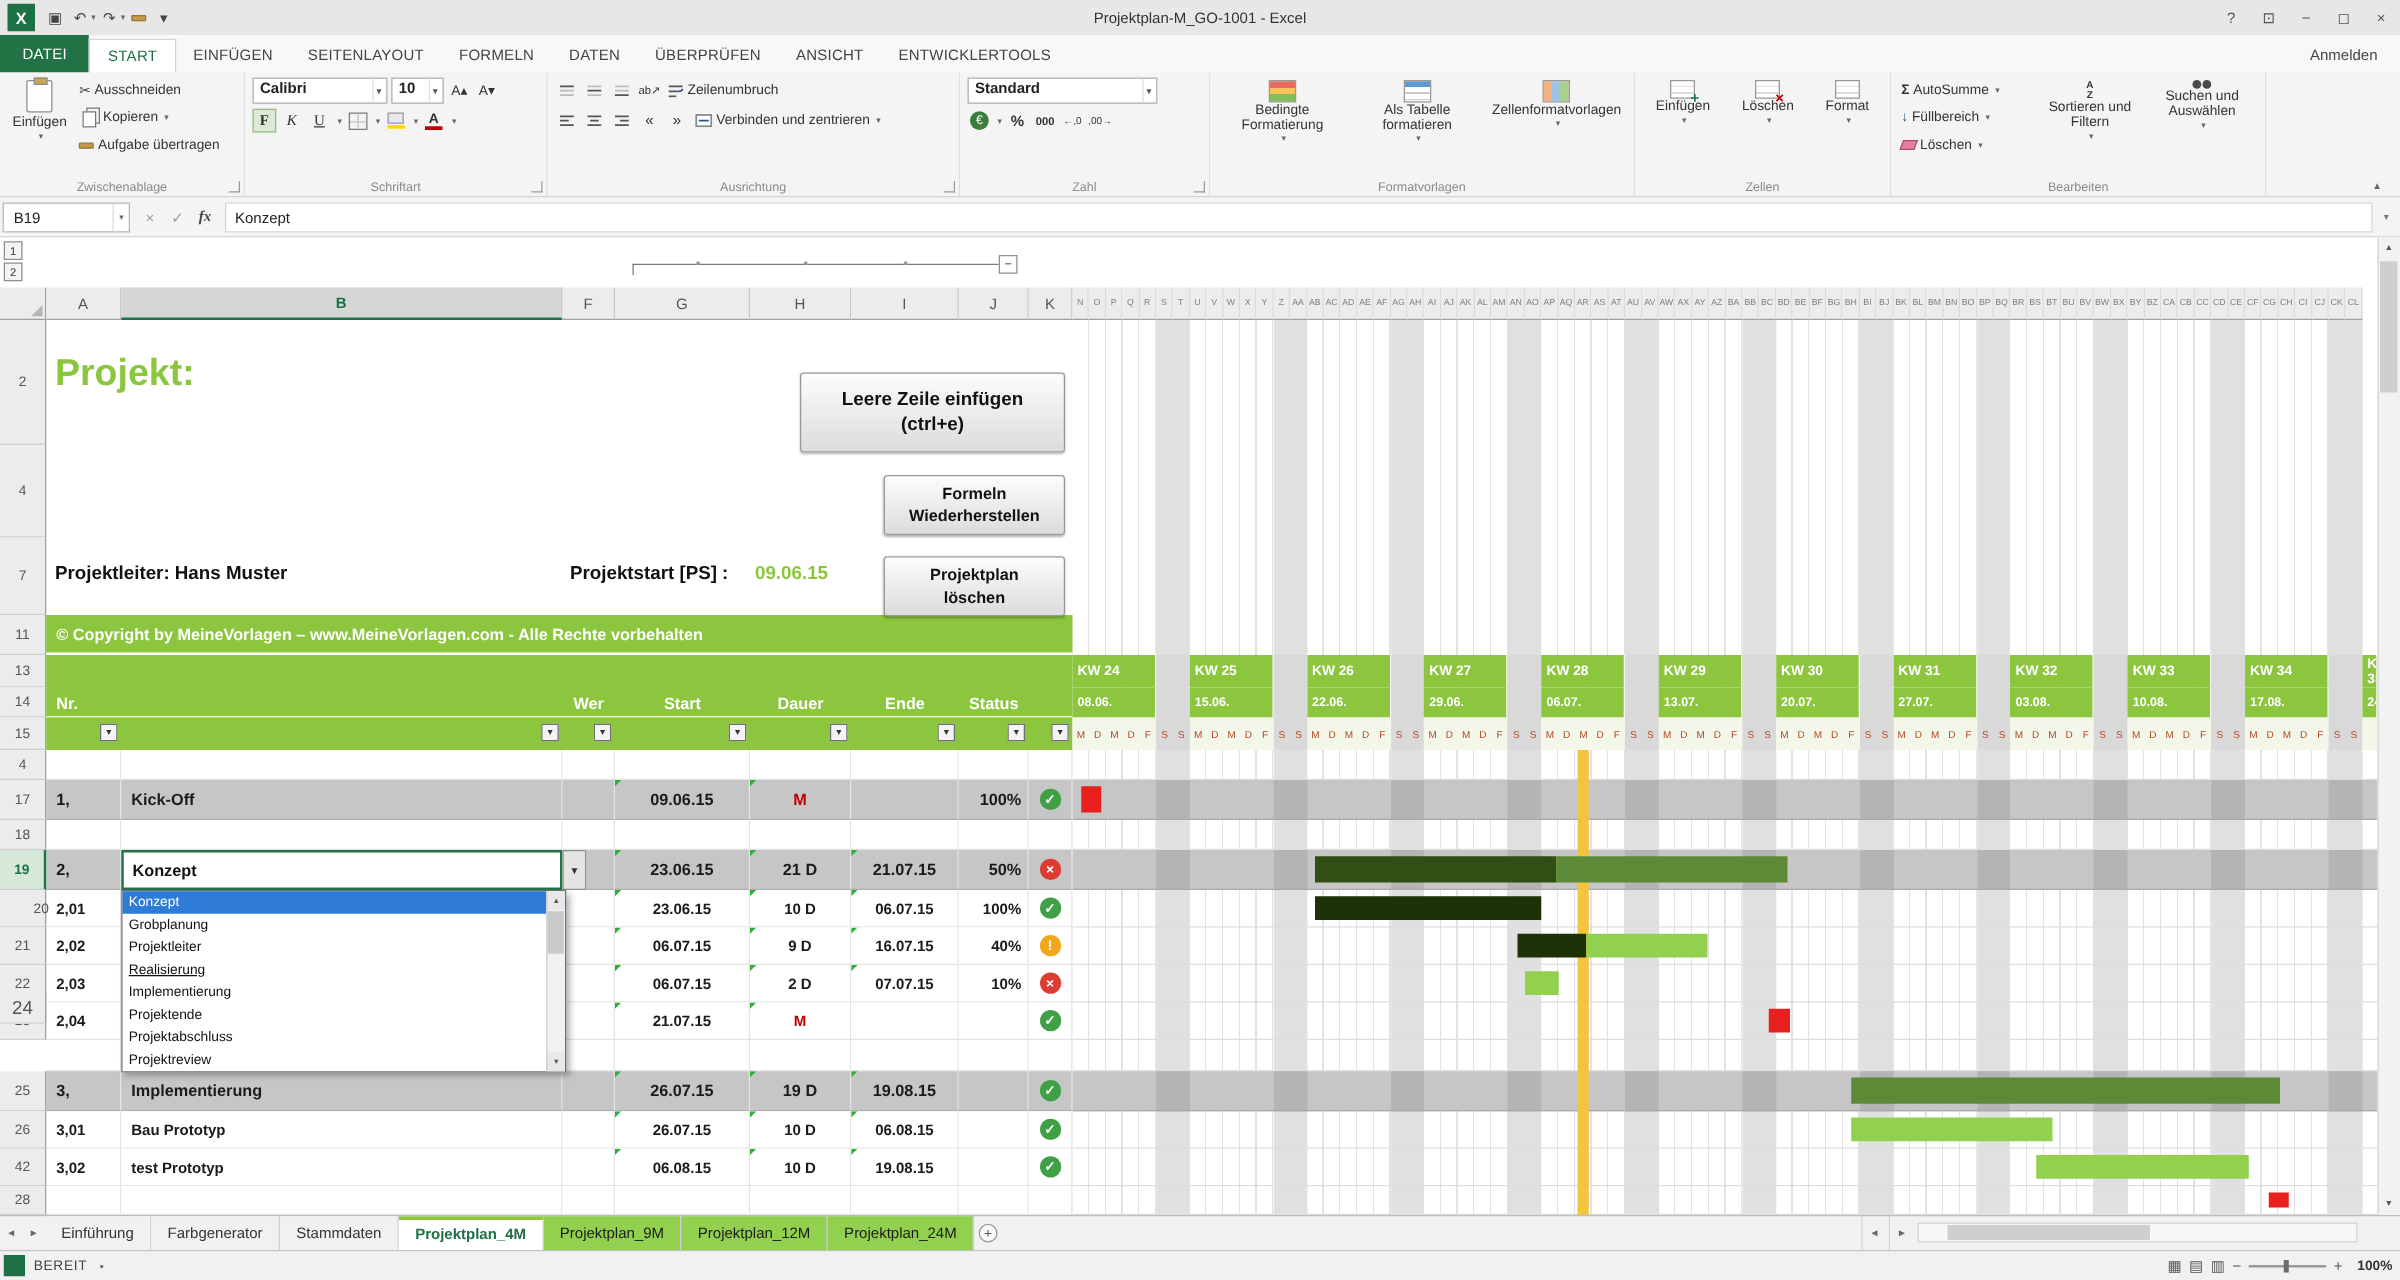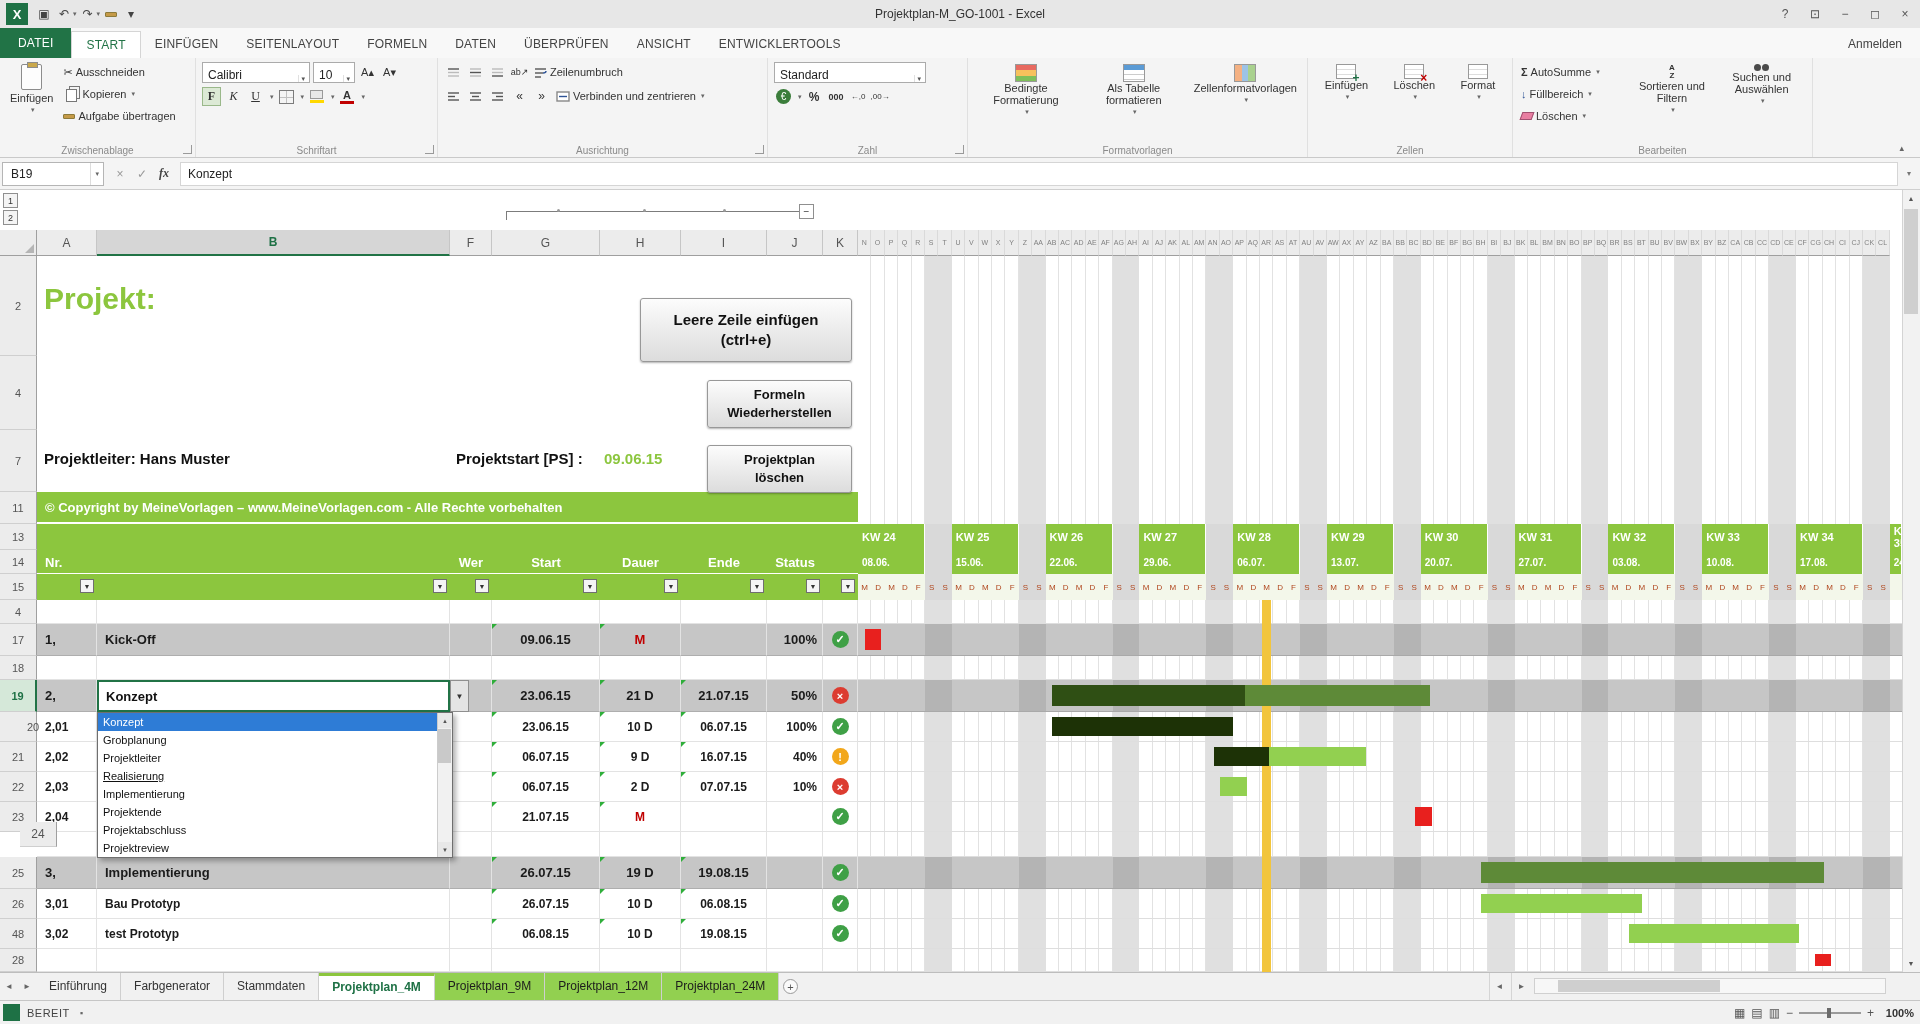--- a/index.html
+++ b/index.html
@@ -25,21 +25,21 @@
 .rgroup{position:relative;height:100%;border-right:1px solid #e0e0e0;padding:4px 6px 15px 6px;display:flex;flex-direction:column;}
 .gname{position:absolute;bottom:1px;left:0;right:0;text-align:center;font-size:10px;color:#8a8a8a;white-space:nowrap;overflow:hidden;}
 .launch{position:absolute;right:3px;bottom:3px;width:9px;height:9px;border-right:1px solid #9a9a9a;border-bottom:1px solid #9a9a9a;}
 .gbody{display:flex;flex:1;gap:4px;}
 .gcol{display:flex;flex-direction:column;justify-content:flex-start;gap:2px;}
 .grow{display:flex;align-items:center;gap:3px;}
 .bigbtn{display:flex;flex-direction:column;align-items:center;justify-content:flex-start;padding:2px 4px;font-size:11px;color:#333;text-align:center;line-height:12px;}
 .sbtn{display:flex;align-items:center;height:20px;font-size:11px;color:#333;white-space:nowrap;gap:3px;padding:0 2px;}
 .arr{font-size:7px;color:#666;margin-left:2px;}
 .icbtn{min-width:19px;height:19px;display:flex;align-items:center;justify-content:center;font-size:12px;color:#333;}
-.combo{display:flex;align-items:flex-end;background:#fff;border:1px solid #ababab;height:21px;font-size:12px;padding:12px 2px 0 5px;color:#222;}
+.combo{display:flex;align-items:flex-start;background:#fff;border:1px solid #ababab;height:21px;font-size:12px;padding:0 2px 0 5px;color:#222;font-weight:bold;}
 .combo .carr{margin-left:auto;font-size:7px;color:#555;border-left:1px solid #e0e0e0;padding:0 2px;height:100%;display:flex;align-items:center;}
 .clipic{width:21px;height:26px;background:#fdfdfd;border:1px solid #8c8c8c;border-radius:2px;position:relative;margin-bottom:2px;}
 .clipic::before{content:"";position:absolute;top:-3px;left:5px;width:9px;height:4px;background:#c9a84c;border:1px solid #8c8c8c;}
 .cpyic{width:11px;height:13px;border:1px solid #777;background:#fff;box-shadow:3px -3px 0 -1px #f4f4f4,3px -3px 0 0 #777;margin:3px 2px 0 3px;}
 .brushic{width:12px;height:5px;background:#c59a47;border:1px solid #8c7a3a;border-radius:1px;}
 .fbold{font-weight:bold;font-family:"Liberation Serif",serif;}
 .fital{font-style:italic;font-family:"Liberation Serif",serif;}
 .fund{text-decoration:underline;font-family:"Liberation Serif",serif;}
 .bordic{width:15px;height:14px;border:1px solid #7b7b7b;position:relative;}
 .bordic::before{content:"";position:absolute;left:50%;top:0;bottom:0;width:1px;background:#c0c0c0;}
@@ -604,24 +604,24 @@
       <div style="position: absolute; left: 0px; top: 360px; width: 37px; height: 24px; background: rgb(236, 236, 236); border-right: 1px solid rgb(159, 159, 159); border-bottom: 1px solid rgb(207, 207, 207); color: rgb(85, 85, 85); font-size: 11px; display: flex; align-items: center; justify-content: center;">14</div>
       <div style="position: absolute; left: 0px; top: 384px; width: 37px; height: 26px; background: rgb(236, 236, 236); border-right: 1px solid rgb(159, 159, 159); border-bottom: 1px solid rgb(207, 207, 207); color: rgb(85, 85, 85); font-size: 11px; display: flex; align-items: center; justify-content: center;">15</div>
       <div style="position: absolute; left: 0px; top: 410px; width: 37px; height: 24px; background: rgb(236, 236, 236); border-right: 1px solid rgb(159, 159, 159); border-bottom: 1px solid rgb(207, 207, 207); color: rgb(85, 85, 85); font-weight: normal; font-size: 11px; display: flex; align-items: center; justify-content: center;">4</div>
       <div style="position: absolute; left: 0px; top: 434px; width: 37px; height: 32px; background: rgb(236, 236, 236); border-right: 1px solid rgb(159, 159, 159); border-bottom: 1px solid rgb(207, 207, 207); color: rgb(85, 85, 85); font-weight: normal; font-size: 11px; display: flex; align-items: center; justify-content: center;">17</div>
       <div style="position: absolute; left: 0px; top: 466px; width: 37px; height: 24px; background: rgb(236, 236, 236); border-right: 1px solid rgb(159, 159, 159); border-bottom: 1px solid rgb(207, 207, 207); color: rgb(85, 85, 85); font-weight: normal; font-size: 11px; display: flex; align-items: center; justify-content: center;">18</div>
       <div style="position: absolute; left: 0px; top: 490px; width: 37px; height: 32px; background: rgb(213, 232, 217); border-right: 2px solid rgb(33, 115, 70); border-bottom: 1px solid rgb(207, 207, 207); color: rgb(30, 113, 69); font-weight: bold; font-size: 11px; display: flex; align-items: center; justify-content: center;">19</div>
       <div style="position: absolute; left: 0px; top: 522px; width: 37px; height: 30px; background: rgb(236, 236, 236); border-right: 1px solid rgb(159, 159, 159); border-bottom: 1px solid rgb(207, 207, 207); color: rgb(85, 85, 85); font-weight: normal; font-size: 11px; display: flex; align-items: center; justify-content: center; padding-left: 30px;">20</div>
       <div style="position: absolute; left: 0px; top: 552px; width: 37px; height: 30px; background: rgb(236, 236, 236); border-right: 1px solid rgb(159, 159, 159); border-bottom: 1px solid rgb(207, 207, 207); color: rgb(85, 85, 85); font-weight: normal; font-size: 11px; display: flex; align-items: center; justify-content: center;">21</div>
       <div style="position: absolute; left: 0px; top: 582px; width: 37px; height: 30px; background: rgb(236, 236, 236); border-right: 1px solid rgb(159, 159, 159); border-bottom: 1px solid rgb(207, 207, 207); color: rgb(85, 85, 85); font-weight: normal; font-size: 11px; display: flex; align-items: center; justify-content: center;">22</div>
       <div style="position: absolute; left: 0px; top: 612px; width: 37px; height: 30px; background: rgb(236, 236, 236); border-right: 1px solid rgb(159, 159, 159); border-bottom: 1px solid rgb(207, 207, 207); color: rgb(85, 85, 85); font-weight: normal; font-size: 11px; display: flex; align-items: center; justify-content: center;">23</div>
-      <div style="position: absolute; left: 0px; top: 632px; width: 37px; height: 25px; background: rgb(236, 236, 236); border-right: 1px solid rgb(159, 159, 159); border-bottom: 1px solid rgb(207, 207, 207); color: rgb(85, 85, 85); font-weight: normal; font-size: 12px; display: flex; align-items: center; justify-content: center; margin-left: 20px;">24</div>
+      <div style="position: absolute; left: 0px; top: 604px; width: 37px; height: 25px; background: rgb(236, 236, 236); border-right: 1px solid rgb(159, 159, 159); border-bottom: 1px solid rgb(207, 207, 207); color: rgb(85, 85, 85); font-weight: normal; font-size: 15px; display: flex; align-items: center; justify-content: center;">24</div>
       <div style="position: absolute; left: 0px; top: 667px; width: 37px; height: 32px; background: rgb(236, 236, 236); border-right: 1px solid rgb(159, 159, 159); border-bottom: 1px solid rgb(207, 207, 207); color: rgb(85, 85, 85); font-weight: normal; font-size: 11px; display: flex; align-items: center; justify-content: center;">25</div>
       <div style="position: absolute; left: 0px; top: 699px; width: 37px; height: 30px; background: rgb(236, 236, 236); border-right: 1px solid rgb(159, 159, 159); border-bottom: 1px solid rgb(207, 207, 207); color: rgb(85, 85, 85); font-weight: normal; font-size: 11px; display: flex; align-items: center; justify-content: center;">26</div>
-      <div style="position: absolute; left: 0px; top: 729px; width: 37px; height: 30px; background: rgb(236, 236, 236); border-right: 1px solid rgb(159, 159, 159); border-bottom: 1px solid rgb(207, 207, 207); color: rgb(85, 85, 85); font-weight: normal; font-size: 11px; display: flex; align-items: center; justify-content: center;">48</div>
+      <div style="position: absolute; left: 0px; top: 729px; width: 37px; height: 30px; background: rgb(236, 236, 236); border-right: 1px solid rgb(159, 159, 159); border-bottom: 1px solid rgb(207, 207, 207); color: rgb(85, 85, 85); font-weight: normal; font-size: 11px; display: flex; align-items: center; justify-content: center;">42</div>
       <div style="position: absolute; left: 0px; top: 759px; width: 37px; height: 23px; background: rgb(236, 236, 236); border-right: 1px solid rgb(159, 159, 159); border-bottom: 1px solid rgb(207, 207, 207); color: rgb(85, 85, 85); font-weight: normal; font-size: 11px; display: flex; align-items: center; justify-content: center;">28</div>
       <div style="position: absolute; left: 37px; top: 302px; width: 821px; height: 32px; background: rgb(140, 198, 62); border-bottom: 2px solid rgb(255, 255, 255); color: rgb(255, 255, 255); font-weight: bold; font-size: 13px; display: flex; align-items: center; padding-left: 8px;">© Copyright by MeineVorlagen – www.MeineVorlagen.com - Alle Rechte vorbehalten</div>
       <div style="position: absolute; left: 37px; top: 334px; width: 821px; height: 50px; background: rgb(140, 198, 62); border-bottom: 1px solid rgb(255, 255, 255);"></div>
       <div style="position: absolute; left: 37px; top: 334px; width: 60px; height: 50px; color: rgb(255, 255, 255); font-weight: bold; font-size: 13px; display: flex; align-items: flex-end; padding-bottom: 4px; padding-left: 8px;">Nr.</div>
       <div style="position: absolute; left: 450px; top: 334px; width: 42px; height: 50px; color: rgb(255, 255, 255); font-weight: bold; font-size: 13px; display: flex; align-items: flex-end; padding-bottom: 4px; justify-content: center;">Wer</div>
       <div style="position: absolute; left: 492px; top: 334px; width: 108px; height: 50px; color: rgb(255, 255, 255); font-weight: bold; font-size: 13px; display: flex; align-items: flex-end; padding-bottom: 4px; justify-content: center;">Start</div>
       <div style="position: absolute; left: 600px; top: 334px; width: 81px; height: 50px; color: rgb(255, 255, 255); font-weight: bold; font-size: 13px; display: flex; align-items: flex-end; padding-bottom: 4px; justify-content: center;">Dauer</div>
       <div style="position: absolute; left: 681px; top: 334px; width: 86px; height: 50px; color: rgb(255, 255, 255); font-weight: bold; font-size: 13px; display: flex; align-items: flex-end; padding-bottom: 4px; justify-content: center;">Ende</div>
       <div style="position: absolute; left: 767px; top: 334px; width: 56px; height: 50px; color: rgb(255, 255, 255); font-weight: bold; font-size: 13px; display: flex; align-items: flex-end; padding-bottom: 4px; justify-content: center;">Status</div>
       <div style="position: absolute; left: 37px; top: 384px; width: 821px; height: 26px; background: rgb(140, 198, 62);"></div>

